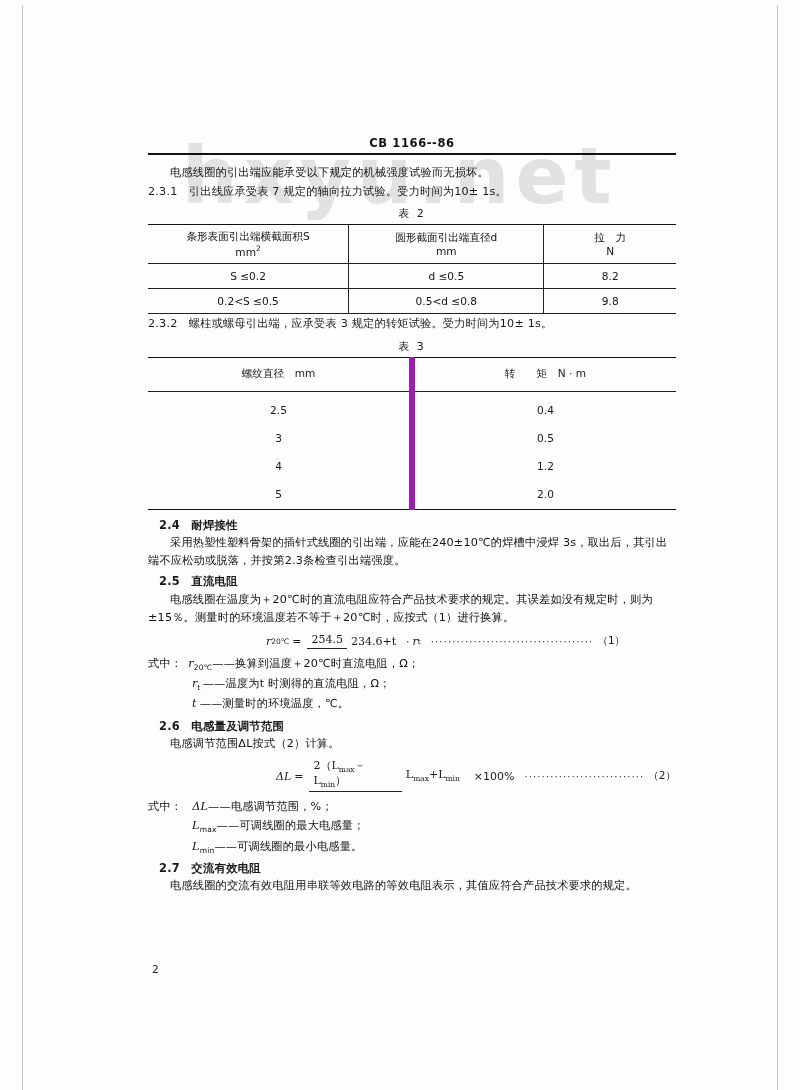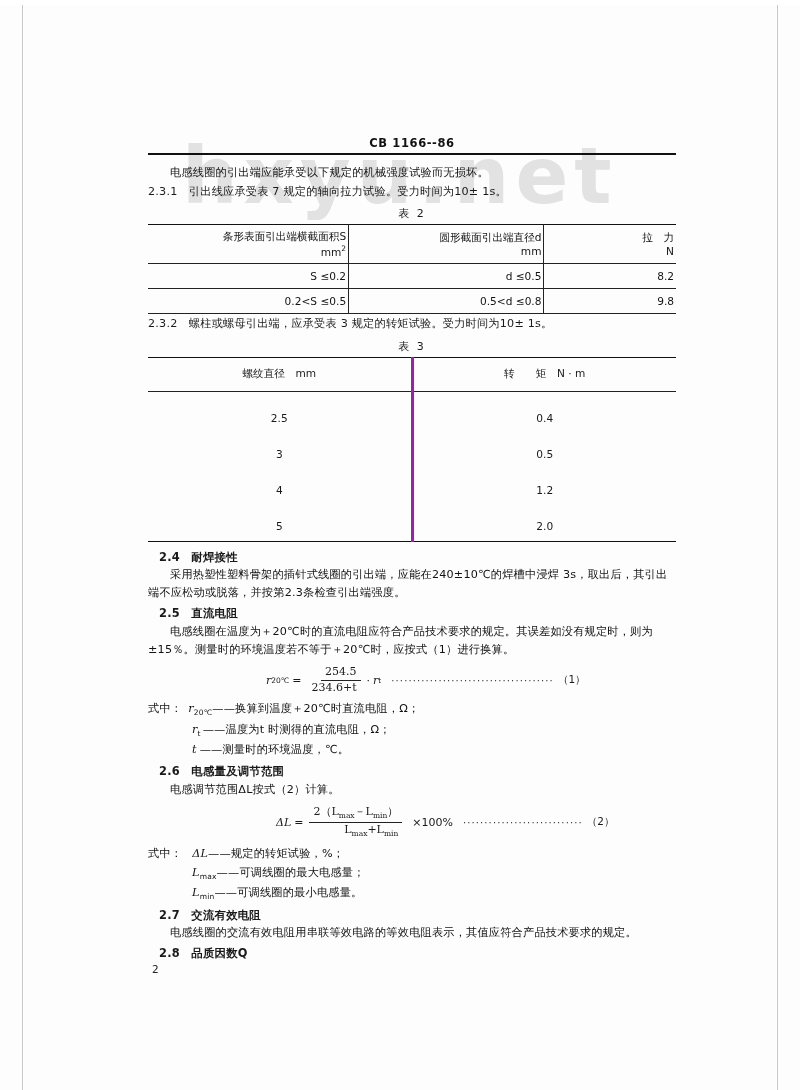--- a/index.html
+++ b/index.html
@@ -113,21 +113,21 @@
 
   
   table.std {
     width: 100%;
     border-collapse: collapse;
     font-size: 10.6px;
     color: #141414;
   }
   table.std td, table.std th {
     border: 0;
-    text-align: right;
+    text-align: center;
     vertical-align: middle;
     font-weight: normal;
     padding: 0;
   }
   table.std .topline td { border-top: 1.8px solid #111; }
   table.std tr.hdr td {
     border-bottom: 1px solid #222;
     padding: 4px 2px 5px 2px;
     line-height: 1.35;
   }
@@ -140,41 +140,41 @@
   .sup { font-size: 7.5px; vertical-align: super; }
 
   
   table.std3 { width: 100%; border-collapse: collapse; font-size: 10.6px; }
   table.std3 td { text-align: center; padding: 0; border: 0; }
   table.std3 tr.hdr td {
     border-top: 1.8px solid #111;
     border-bottom: 1px solid #222;
     padding: 9px 0 10px 0;
   }
-  table.std3 tr.row td { padding: 20px 0 4px 0; }
+  table.std3 tr.row td { padding: 12px 0 4px 0; }
   table.std3 tr.row.last td { padding-bottom: 9px; }
-  table.std3 td.vsep { border-right: 3px solid #a21caf; }
+  table.std3 td.vsep { border-right: 6px solid #a21caf; }
   table.std3 tr.bottomrule td {
     border-top: 1.8px solid #111;
     height: 0; padding: 0; line-height: 0; font-size: 0;
   }
 
   
   .formula-line {
     display: flex;
     align-items: center;
     justify-content: flex-start;
     margin: 7px 0 6px 0;
     padding-left: 118px;
     font-size: 11px;
   }
   .frac {
     display: inline-flex;
-    flex-direction: column;
-    align-items: flex-end;
+    flex-direction: row;
+    align-items: center;
     vertical-align: middle;
     margin: 0 3px;
     line-height: 1.15;
   }
   .frac .num { padding: 0 4px 1px 4px; border-bottom: 1px solid #222; }
   .frac .den { padding: 1px 4px 0 4px; }
   .ser { font-family: "DejaVu Serif", "Liberation Serif", serif; }
   .sub { font-size: 7.5px; vertical-align: sub; }
   .dots {
     flex: 0 0 auto;
@@ -324,32 +324,31 @@
         </span>
       </span>
       <span style="margin-left:7px">×100%</span>
       <span class="dots">····························</span>
       <span class="eqno">（2）</span>
     </div>
 
     <div class="para" style="display:flex;align-items:baseline">
       <span>式中：</span>
       <span style="margin-left:10px">
-        <span class="ser it">ΔL</span><span>——</span><span>规定的转矩试验，%；</span>
+        <span class="ser it">ΔL</span><span>——</span><span>电感调节范围，%；</span>
       </span>
     </div>
     <div class="para indent3">
       <span class="ser it">L</span><span class="sub">max</span><span>——</span><span>可调线圈的最大电感量；</span>
     </div>
     <div class="para indent3">
       <span class="ser it">L</span><span class="sub">min</span><span>——</span><span>可调线圈的最小电感量。</span>
     </div>
 
     <div class="sec-head">2.7　交流有效电阻</div>
     <div class="para indent1">电感线圈的交流有效电阻用串联等效电路的等效电阻表示，其值应符合产品技术要求的规定。</div>
 
-    <div class="sec-head">2.8　品质因数Q</div>
 
   </div>
 
   <div id="page-number">2</div>
 
 </div>
 
 </body></html>

